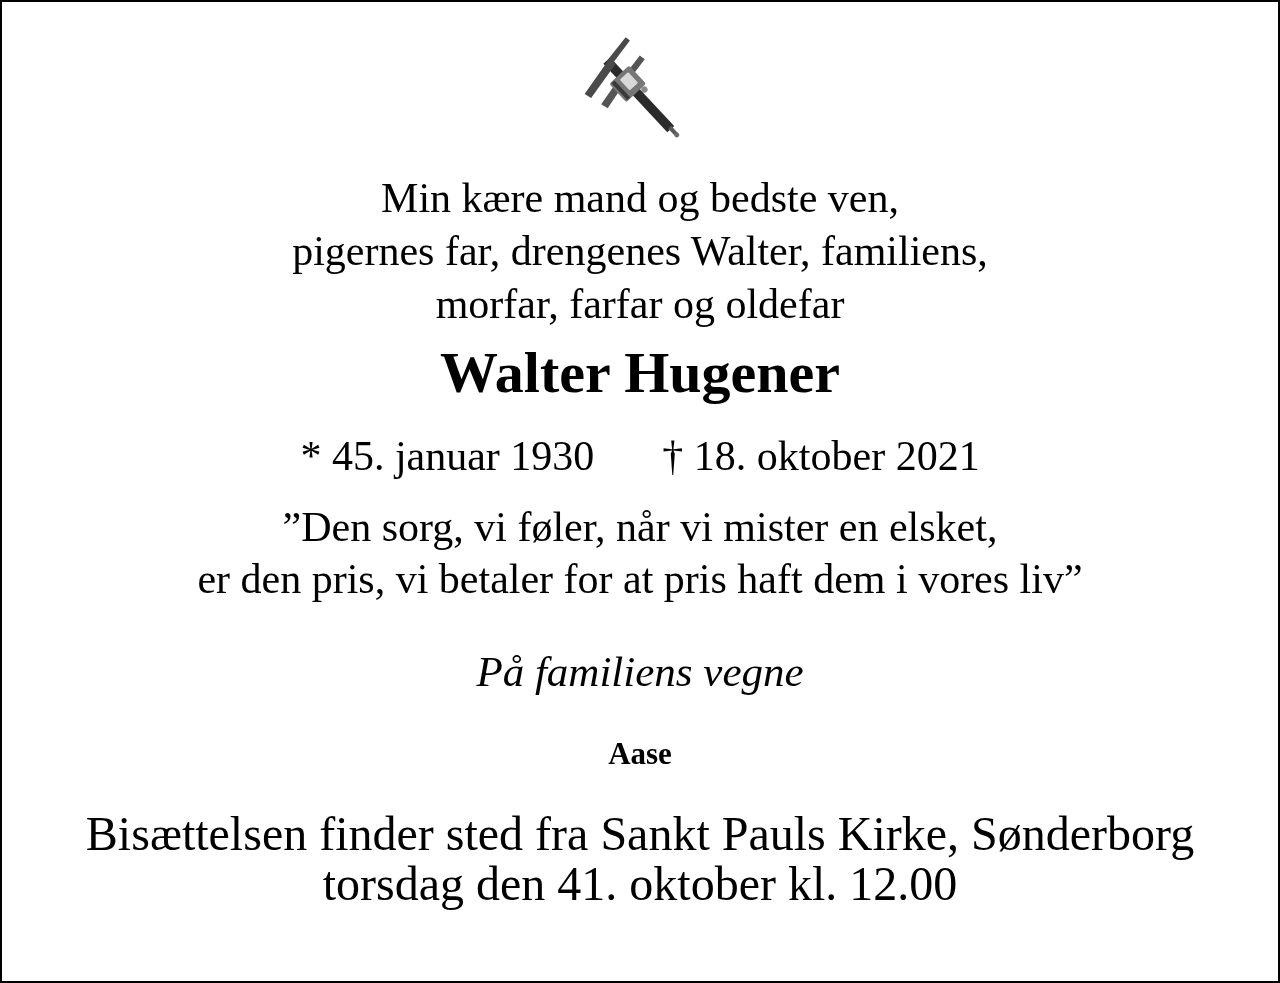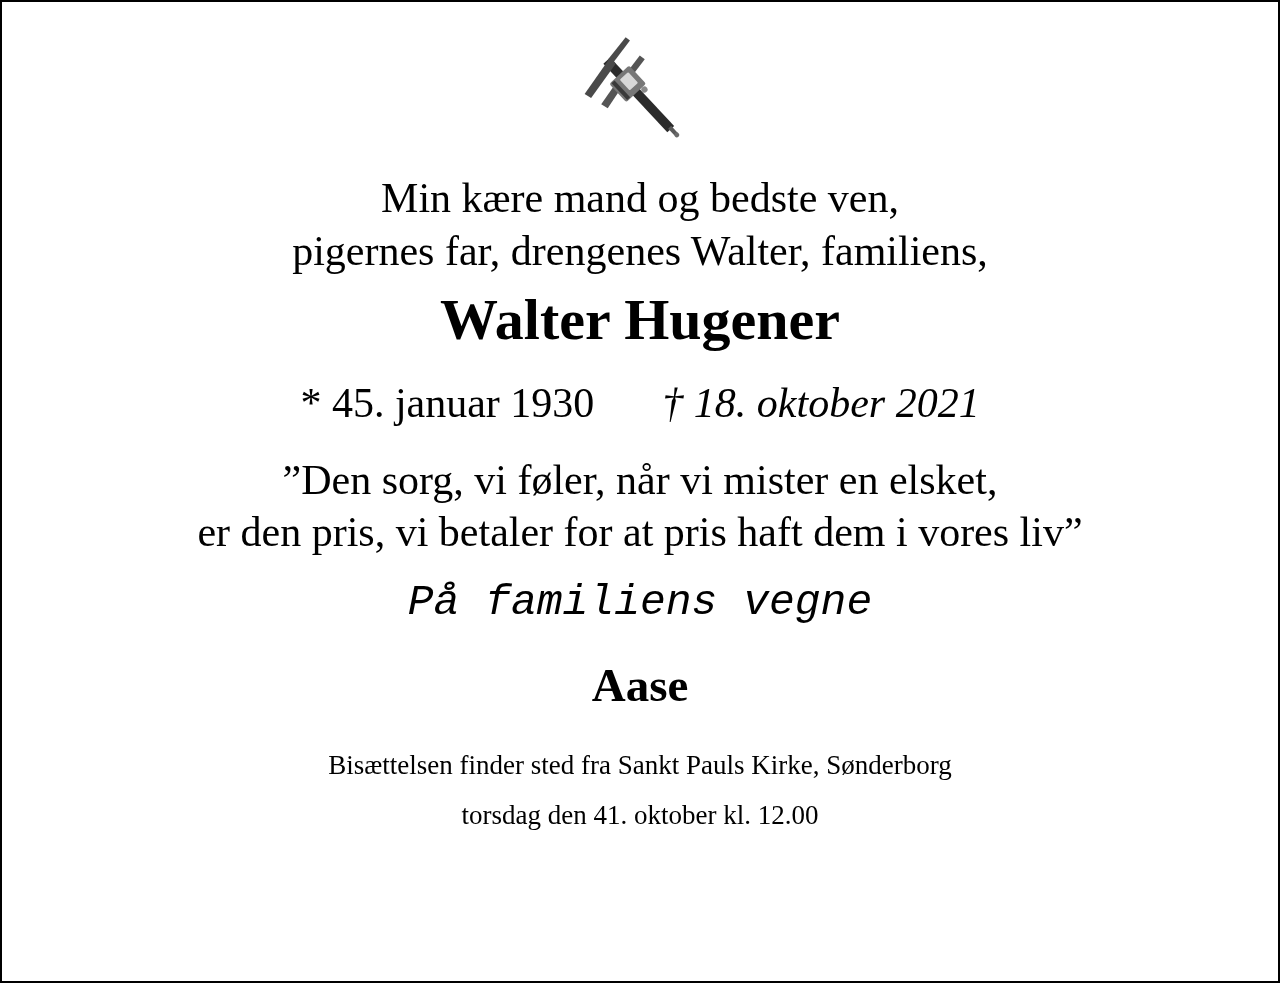--- a/index.html
+++ b/index.html
@@ -34,42 +34,41 @@
     margin-top: 10px;
     font-size: 58px;
     font-weight: bold;
     line-height: 64px;
   }
   .dates {
     margin-top: 26px;
     font-size: 42px;
     line-height: 50px;
   }
-  .dates .death { margin-left: 68px; font-style: italic; }
+  .dates .death { margin-left: 68px; }
   .quote {
-    margin-top: 26px;
+    margin-top: 20px;
     font-size: 42px;
     line-height: 52px;
   }
   .behalf {
-    margin-top: 20px;
+    margin-top: 42px;
     font-size: 43px;
     font-style: italic;
     line-height: 50px;
-    font-family: Liberation Mono, monospace;
   }
   .signatory {
     margin-top: 32px;
-    font-size: 47px;
+    font-size: 31px;
     font-weight: bold;
     line-height: 50px;
   }
   .ceremony {
     margin-top: 30px;
-    font-size: 27px;
+    font-size: 48px;
     line-height: 50px;
   }
 </style>
 </head>
 <body>
 
 <div class="page">
 
   <div class="caliper-wrap">
     <svg width="125" height="125" viewBox="0 0 120 120" aria-hidden="true">
@@ -93,20 +92,21 @@
         <rect x="31" y="67" width="22" height="4" fill="#3a3a3a"></rect>
 
         <circle cx="57" cy="52" r="3" fill="#8a8a8a"></circle>
       </g>
     </svg>
   </div>
 
   <div class="intro">
     <div>Min kære mand og bedste ven,</div>
     <div>pigernes far, drengenes Walter, familiens,</div>
+    <div>morfar, farfar og oldefar</div>
   </div>
 
   <div class="name">Walter Hugener</div>
 
   <div class="dates">
     <span class="birth">* 45. januar 1930</span><span class="death">† 18. oktober 2021</span>
   </div>
 
   <div class="quote">
     <div>”Den sorg, vi føler, når vi mister en elsket,</div>

